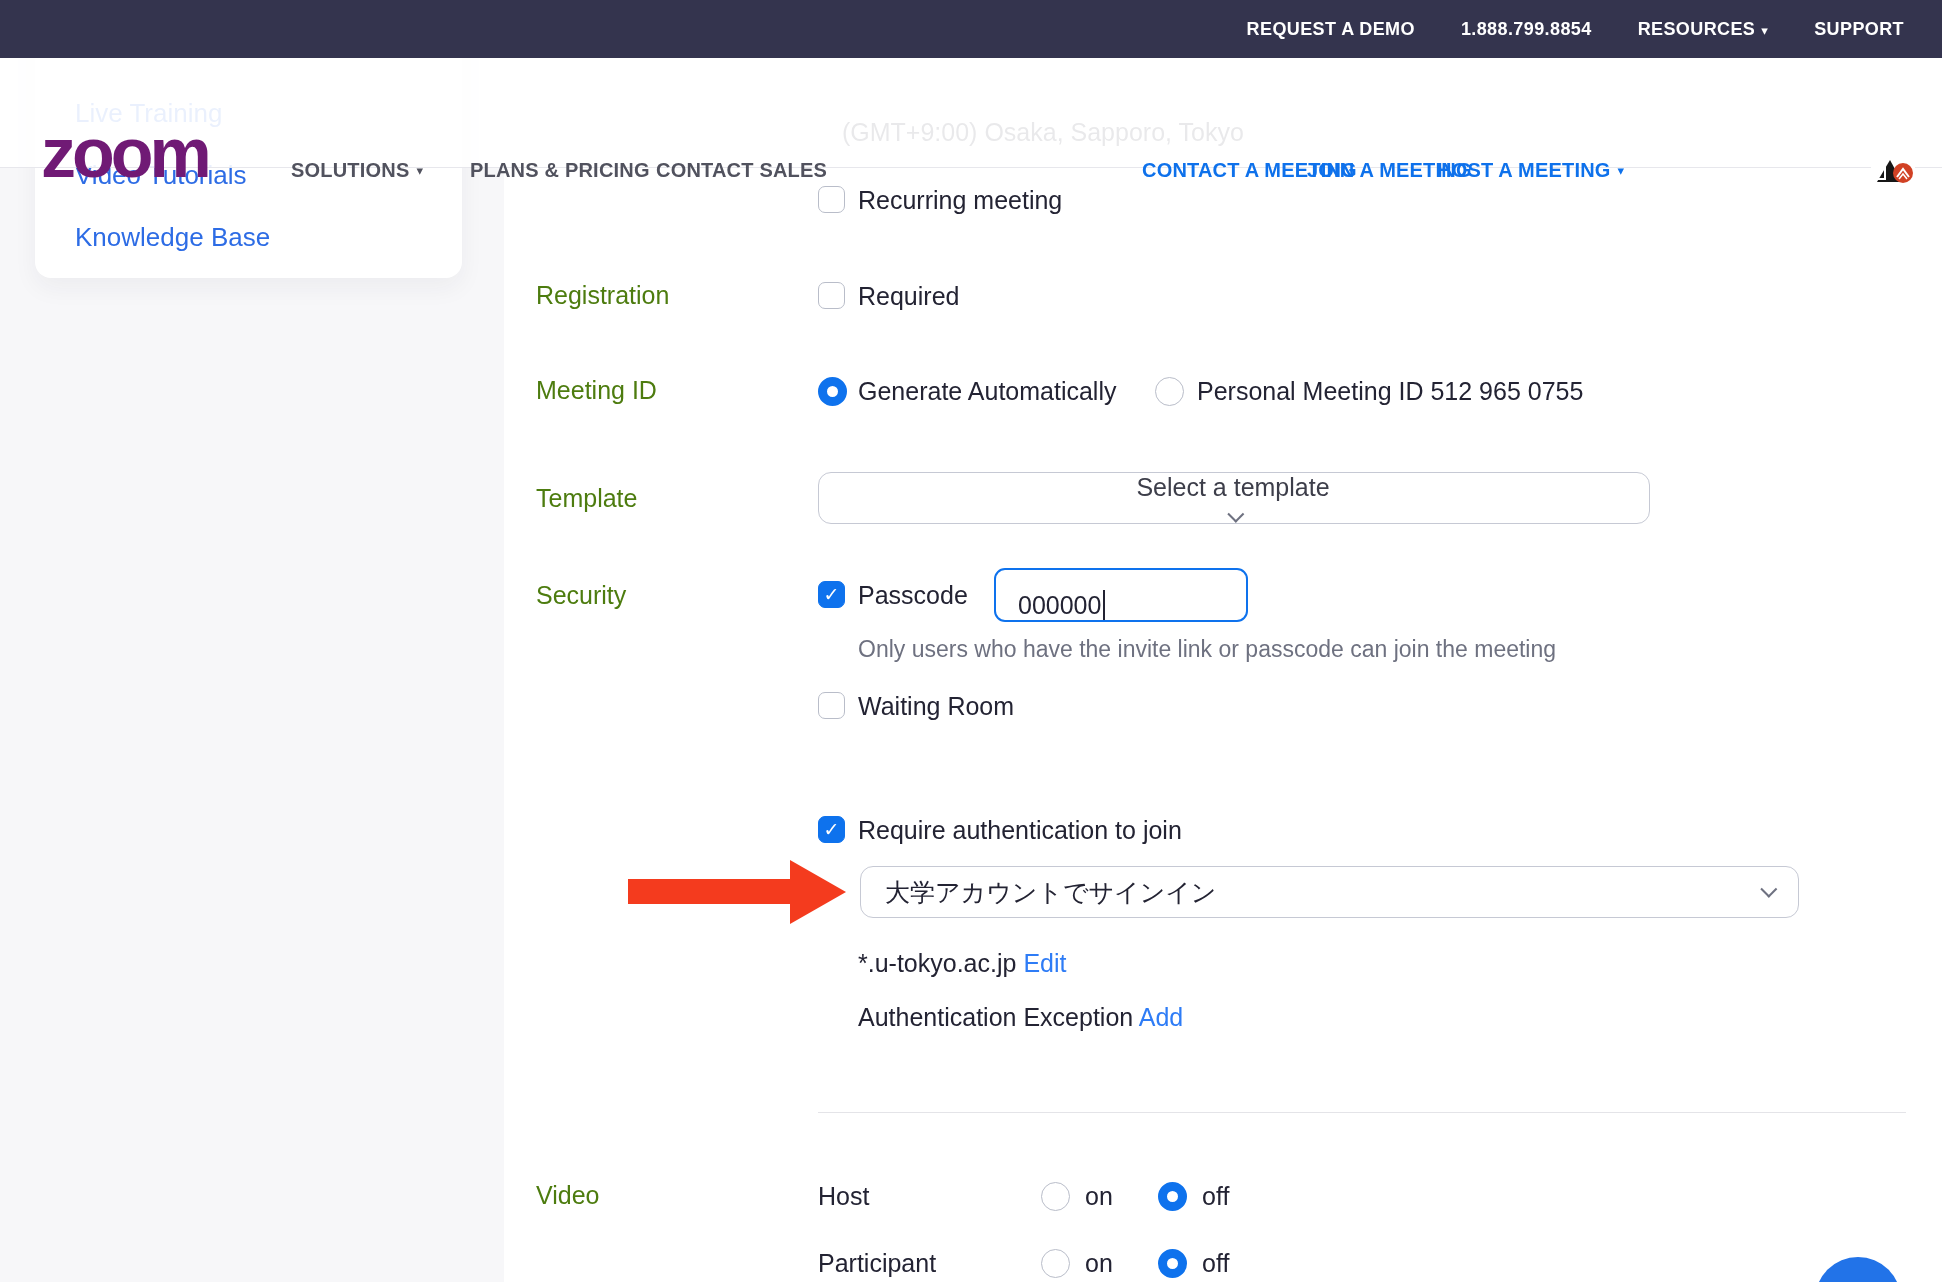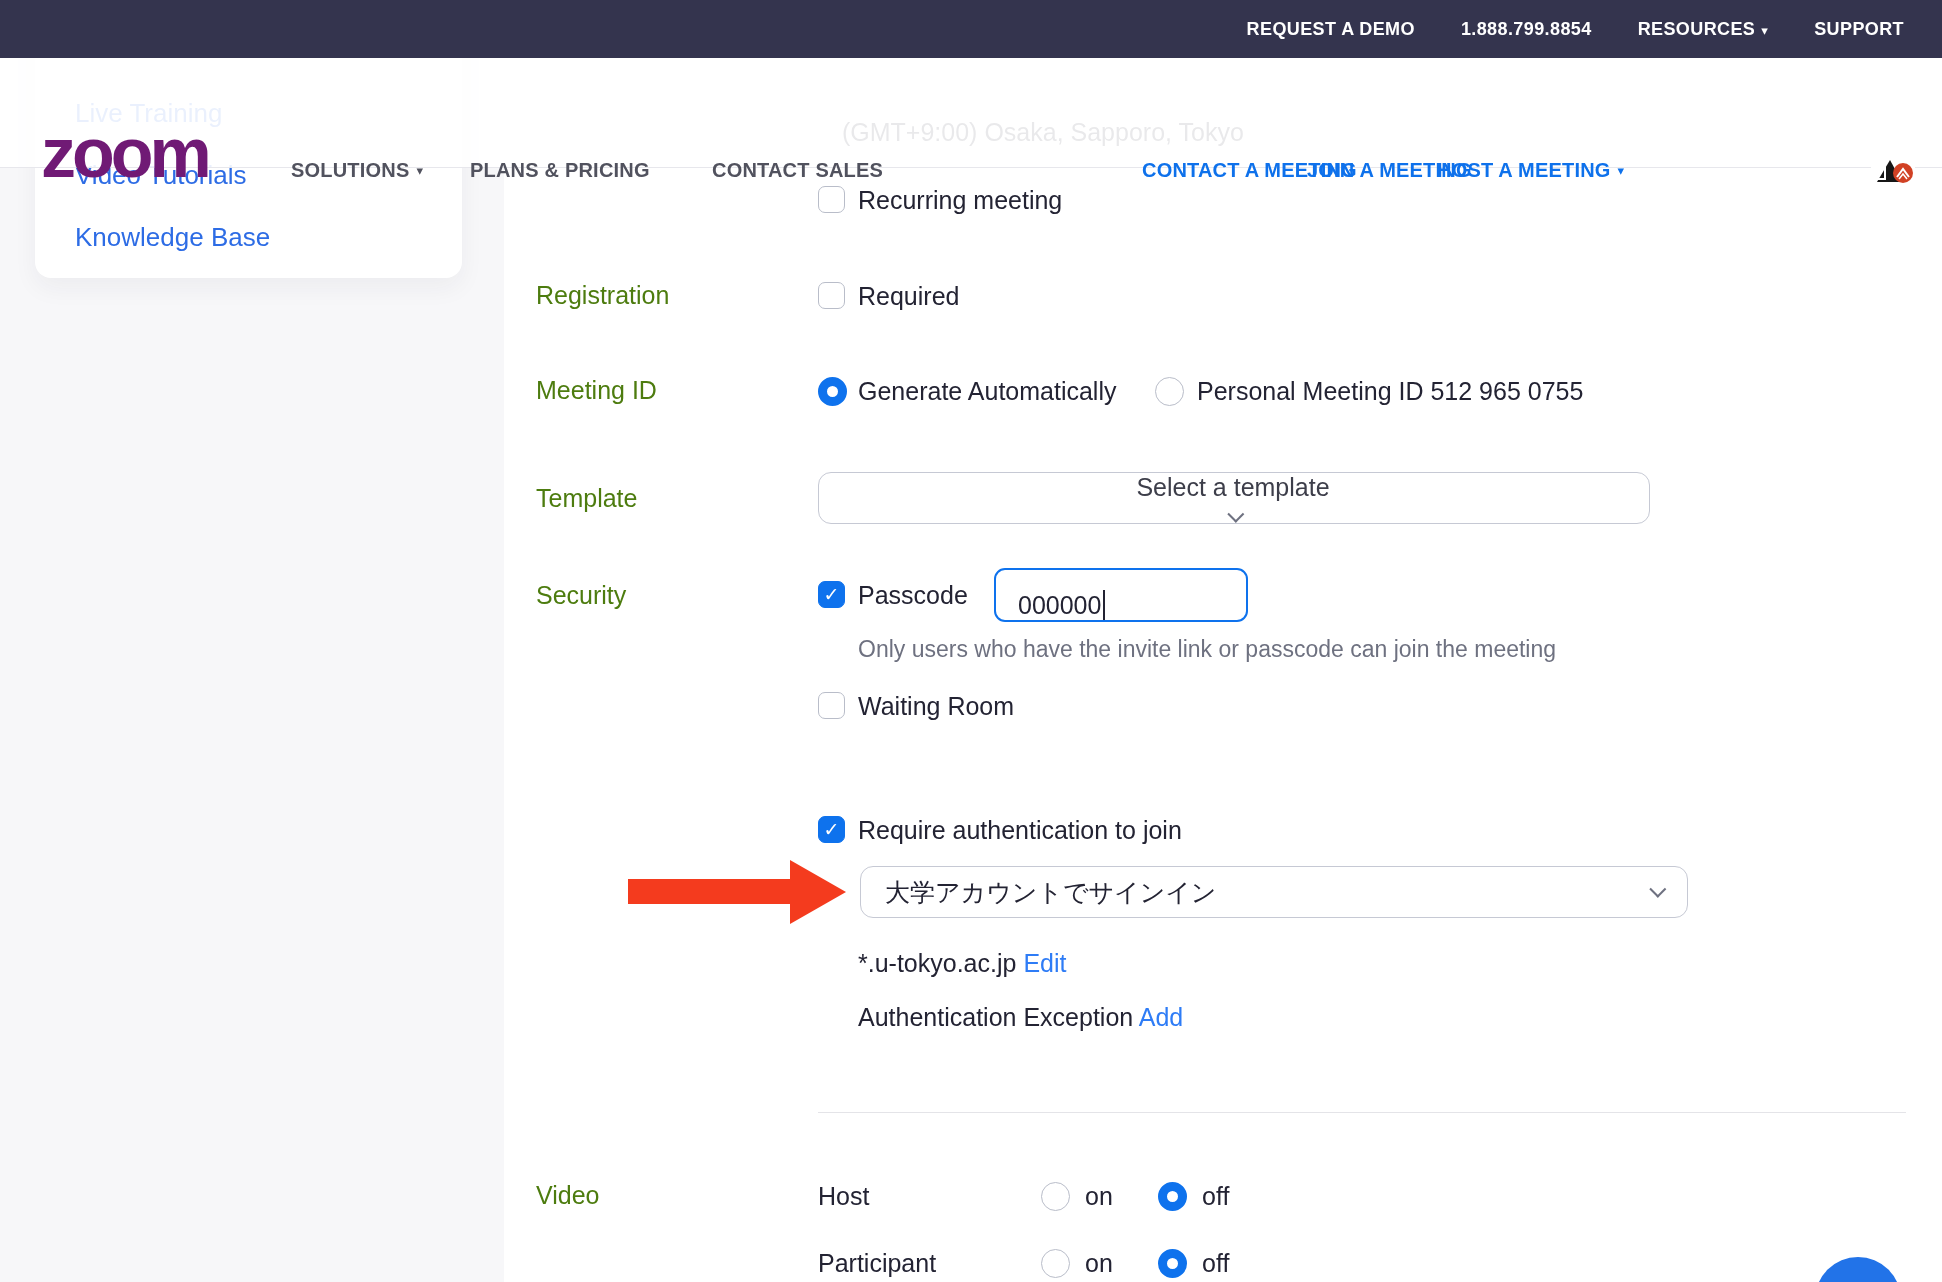--- a/index.html
+++ b/index.html
@@ -124,21 +124,21 @@
   <span class="f-help" style="left:858px; top:636px;">Only users who have the invite link or passcode can join the meeting</span>
 
   <span class="chk" style="left:818px; top:692px;"></span>
   <span class="f-text" style="left:858px; top:691px;">Waiting Room</span>
 
   <span class="chk checked" style="left:818px; top:816px;">
       <span class="checkmark">✓</span>
     </span>
   <span class="f-text" style="left:858px; top:815px;">Require authentication to join</span>
 
-  <div class="select-box dark" style="left:860px; top:866px; width:828px;">
+  <div class="select-box dark" style="left:860px; top:866px; width:939px;">
     <span class="sel-text">大学アカウントでサインイン</span>
     <span class="sel-chevron"></span>
   </div>
 
   <div class="arrow">
     <div class="shaft"></div>
     <div class="head"></div>
   </div>
 
   <span class="f-text" style="left:858px; top:948px;"><span>*.u-tokyo.ac.jp</span> <span class="f-link">Edit</span></span>
@@ -164,21 +164,21 @@
     <span class="topbar-link">REQUEST A DEMO</span>
     <span class="topbar-link">1.888.799.8854</span>
     <span class="topbar-link"><span>RESOURCES</span><span class="caret">▾</span></span>
     <span class="topbar-link">SUPPORT</span>
   </div>
 
   <div class="navbar">
     <span class="logo">zoom</span>
     <span class="nav-link" style="left:291px;"><span>SOLUTIONS</span><span class="caret">▾</span></span>
     <span class="nav-link" style="left:470px;">PLANS &amp; PRICING</span>
-    <span class="nav-link" style="left:712px;">CONTACT SALES</span>
+    <span class="nav-link" style="left:656px;">CONTACT SALES</span>
     <span class="nav-link blue" style="left:1142px;">CONTACT A MEETING</span>
     <span class="nav-link blue" style="left:1307px;">JOIN A MEETING</span>
     <span class="nav-link blue" style="left:1437px;"><span>HOST A MEETING</span><span class="caret">▾</span></span>
     <span class="avatar">
       <svg width="44" height="26" viewBox="0 0 44 26" xmlns="http://www.w3.org/2000/svg">
         <rect x="0" y="0" width="44" height="26" fill="#ffffff"></rect>
         <polygon points="6,24 19,2 31,24" fill="#161616"></polygon>
         <rect x="3" y="10" width="11" height="11" fill="none" stroke="#ffffff" stroke-width="2"></rect>
         <circle cx="32" cy="15" r="10" fill="#d14124"></circle>
         <polyline points="26,19 32,11 38,19" fill="none" stroke="#ffffff" stroke-width="2"></polyline>

